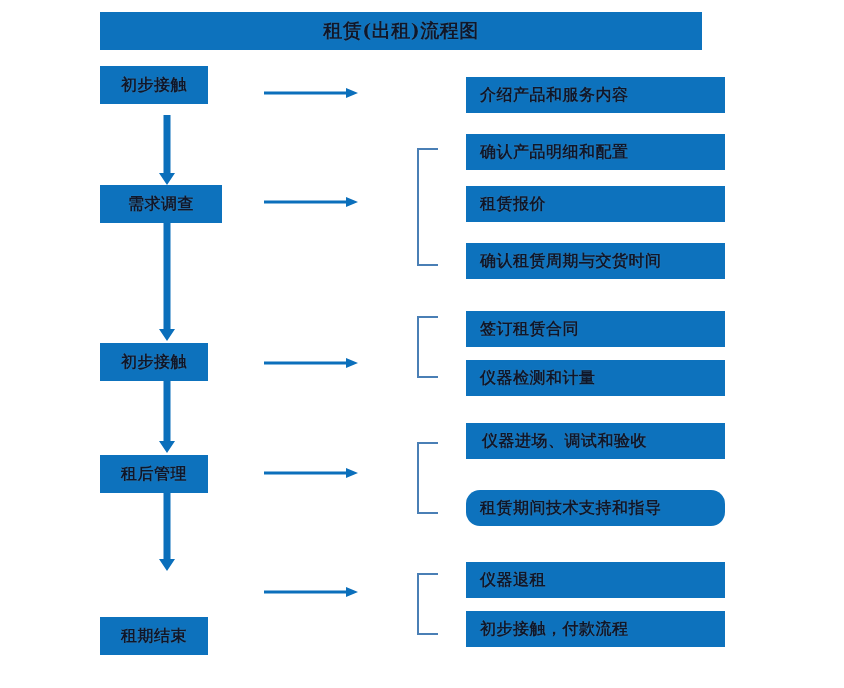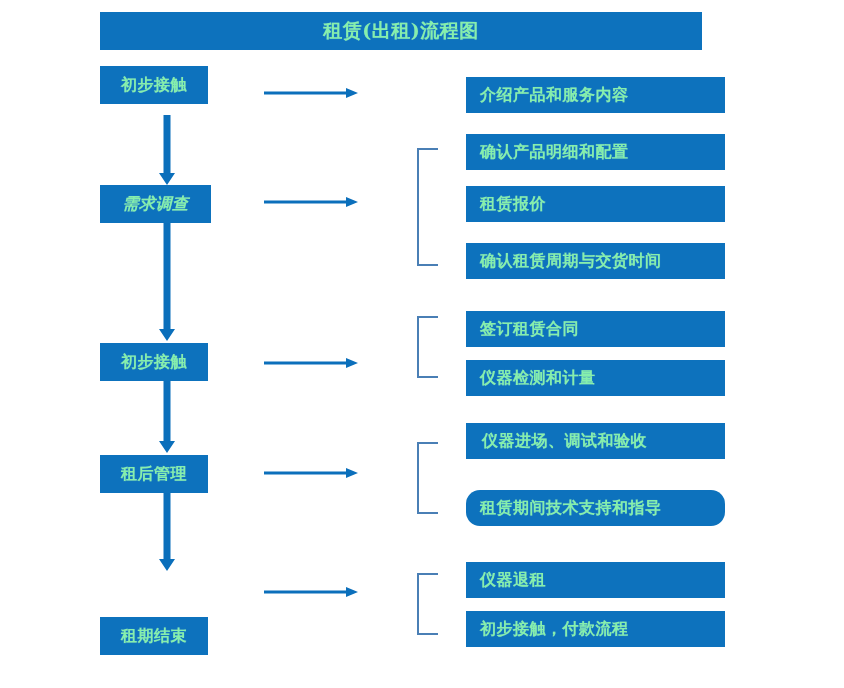--- a/index.html
+++ b/index.html
@@ -16,21 +16,21 @@
   }
   #canvas {
     position: absolute;
     left: 0; top: 0;
     width: 844px;
     height: 688px;
   }
   .box {
     position: absolute;
     background: #0d72bd;
-    color: #86efac;
+    color: #0f172a;
     font-family: "DejaVu Serif", "Liberation Serif", serif;
     font-weight: bold;
     display: flex;
     align-items: center;
     box-sizing: border-box;
     letter-spacing: 0.5px;
     text-shadow: 0 0 1px rgba(255,255,255,0.25);
   }
   .title-bar {
     left: 100px;
@@ -40,22 +40,21 @@
     justify-content: center;
     font-size: 19px;
   }
   .stage-box {
     width: 108px;
     height: 38px;
     justify-content: center;
     font-size: 16px;
   }
   .stage-box.wide {
-    width: 111px;
-    font-style: italic;
+    width: 122px;
   }
   .detail-box {
     left: 443px;
     width: 259px;
     height: 36px;
     justify-content: flex-start;
     padding-left: 14px;
     font-size: 16px;
     margin-left: 23px;
   }

